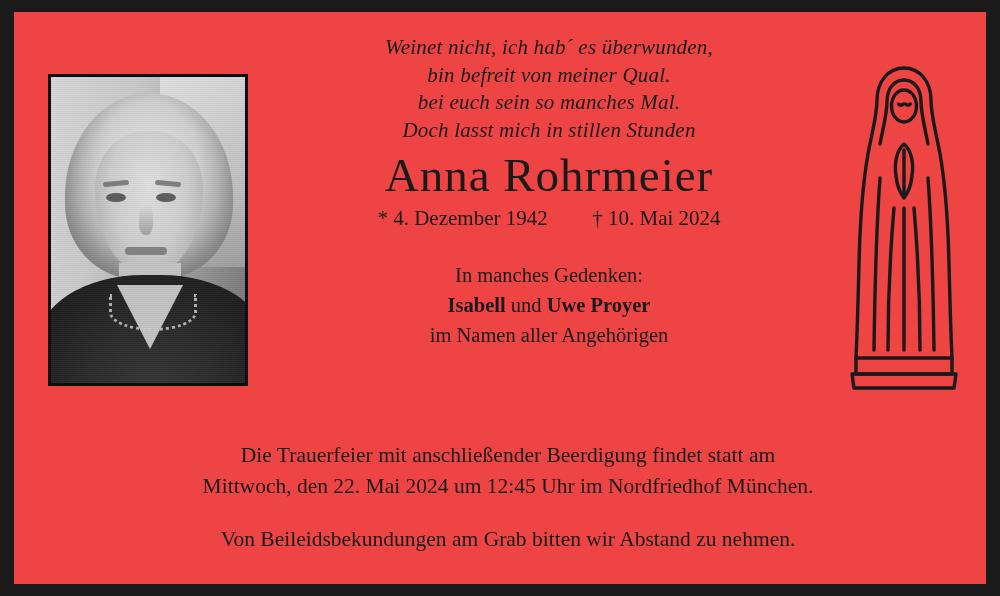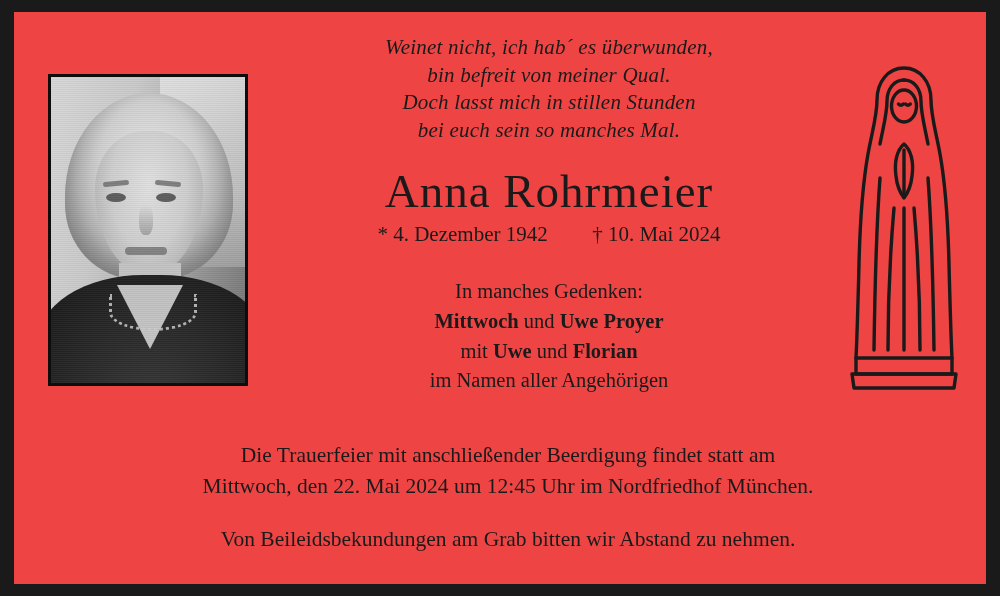--- a/index.html
+++ b/index.html
@@ -170,21 +170,21 @@
     text-align: center;
   }
   .verse {
     font-style: italic;
     font-size: 21px;
     line-height: 1.32;
     letter-spacing: .2px;
   }
   .verse div { white-space: nowrap; }
   .name {
-    margin-top: 22px;
+    margin-top: 6px;
     font-size: 47px;
     letter-spacing: 1px;
     line-height: 1.05;
     white-space: nowrap;
   }
   .dates {
     margin-top: 6px;
     font-size: 21px;
   }
   .dates .sep { display: inline-block; width: 34px; }
@@ -247,39 +247,36 @@
         <div class="collar"></div>
         <div class="necklace"></div>
         <div class="grain"></div>
       </div>
     </div>
 
     <div class="center">
       <div class="verse">
         <div>Weinet nicht, ich hab´ es überwunden,</div>
         <div>bin befreit von meiner Qual.</div>
+        <div>bei euch sein so manches Mal.</div>
         <div>Doch lasst mich in stillen Stunden</div>
-        <div>bei euch sein so manches Mal.</div>
       </div>
 
       <div class="name">Anna Rohrmeier</div>
 
       <div class="dates">
         <span>* 4. Dezember 1942</span>
         <span class="sep"></span>
         <span>† 10. Mai 2024</span>
       </div>
 
       <div class="dedication">
         <div>In manches Gedenken:</div>
         <div>
-          <b>Mittwoch</b><span> und </span><b>Uwe Proyer</b>
-        </div>
-        <div>
-          <span>mit </span><b>Uwe</b><span> und </span><b>Florian</b>
+          <b>Isabell</b><span> und </span><b>Uwe Proyer</b>
         </div>
         <div>im Namen aller Angehörigen</div>
       </div>
     </div>
 
     <div class="bottom">
       <div class="ceremony">
         <div>Die Trauerfeier mit anschließender Beerdigung findet statt am</div>
         <div>Mittwoch, den 22. Mai 2024 um 12:45 Uhr im Nordfriedhof München.</div>
       </div>

